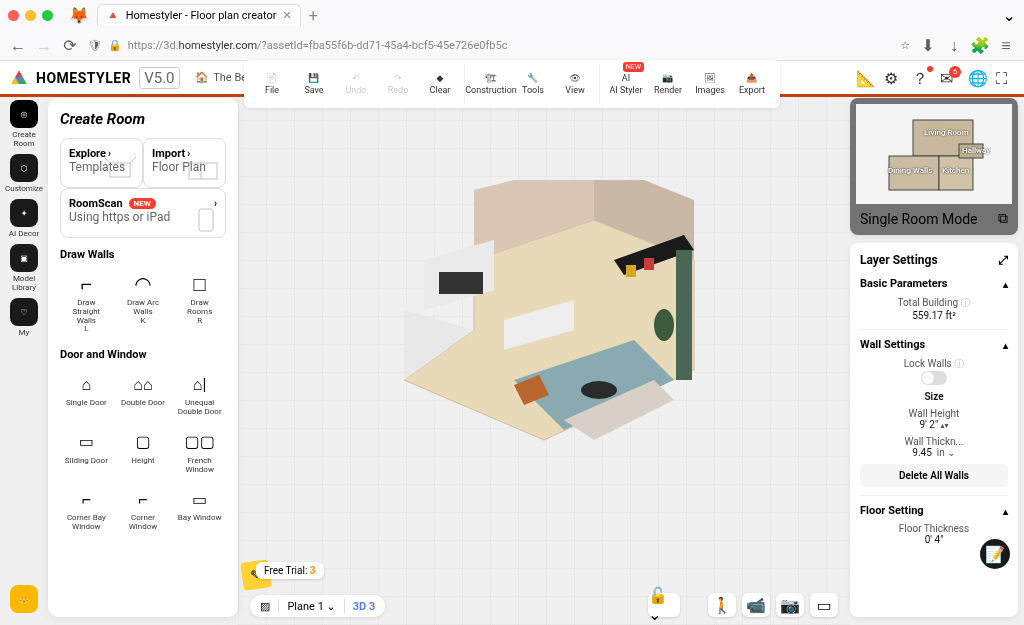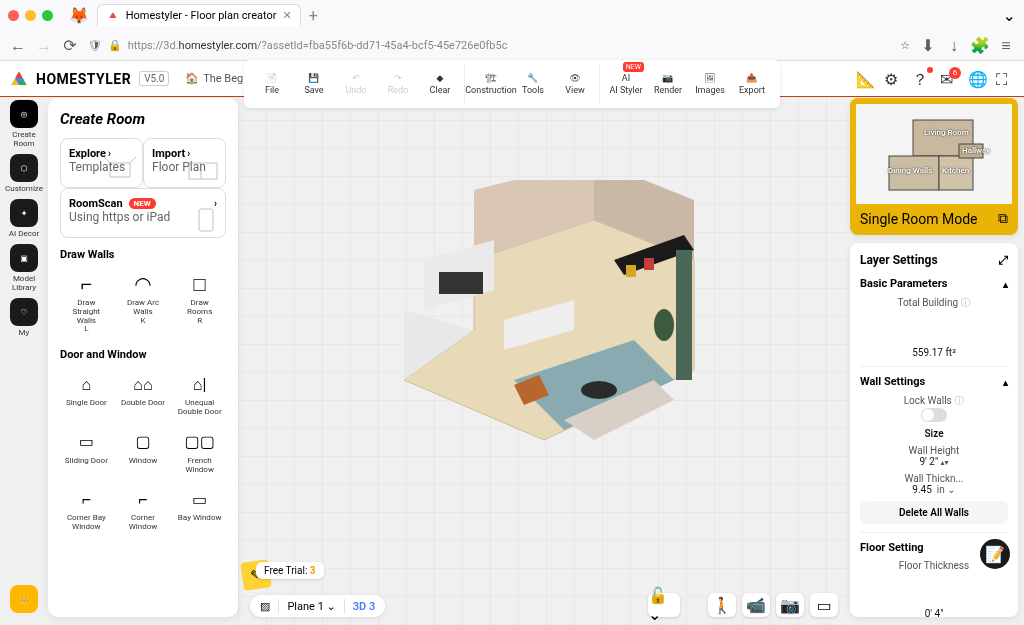--- a/index.html
+++ b/index.html
@@ -15,24 +15,24 @@
 .tab-close { color: #888; cursor: pointer; }
 .new-tab { color: #888; font-size: 16px; }
 .nav-bar { display: flex; align-items: center; height: 30px; padding: 0 10px; gap: 10px; }
 .nav-icon { width: 16px; height: 16px; color: #5f5f5f; display: flex; align-items: center; justify-content: center; cursor: pointer; }
 .url-bar { flex: 1; display: flex; align-items: center; gap: 6px; font-size: 11px; color: #5f5f5f; }
 .url-text { color: #888; }
 .url-text b { color: #333; font-weight: normal; }
 .star { margin-left: auto; }
 
 
-.app-header { display: flex; align-items: center; height: 36px; padding: 0 10px; background: #fff; border-bottom: 1px solid #c2410c; gap: 8px; }
+.app-header { display: flex; align-items: center; height: 36px; padding: 0 10px; background: #fff; border-bottom: 3px solid #c2410c; gap: 8px; }
 .logo-triangle { width: 18px; height: 18px; }
 .logo-text { font-size: 14px; font-weight: 700; letter-spacing: 0.5px; }
-.version-badge { font-size: 10px; border: 1px solid #ccc; border-radius: 3px; padding: 1px 4px; color: #666; }
+.version-badge { font-size: 15px; border: 1px solid #ccc; border-radius: 3px; padding: 1px 4px; color: #666; }
 .project-selector { display: flex; align-items: center; gap: 4px; font-size: 11px; color: #555; margin-left: 8px; cursor: pointer; }
 
 
 .top-toolbar { position: absolute; top: 60px; left: 50%; transform: translateX(-50%); display: flex; gap: 2px; background: #fff; border-radius: 6px; padding: 4px; box-shadow: 0 1px 4px rgba(0,0,0,0.1); z-index: 5; }
 .tool-group { display: flex; gap: 2px; padding: 0 4px; }
 .tool-group:not(:last-child) { border-right: 1px solid #eee; }
 .tool-btn { display: flex; flex-direction: column; align-items: center; justify-content: center; width: 40px; height: 40px; cursor: pointer; font-size: 9px; color: #333; gap: 2px; position: relative; }
 .tool-btn.disabled { color: #ccc; }
 .tool-badge { position: absolute; top: -2px; right: 2px; background: #ff3b30; color: #fff; font-size: 7px; padding: 1px 3px; border-radius: 3px; }
 
@@ -84,30 +84,30 @@
 .bottom-bar .divider { width: 1px; height: 14px; background: #ddd; }
 .bottom-bar .active { color: #4a7bff; font-weight: 600; }
 
 
 .br-controls { position: absolute; right: 12px; bottom: 8px; display: flex; gap: 6px; }
 .br-controls .btn { width: 28px; height: 24px; background: #fff; border-radius: 6px; display:flex; align-items:center; justify-content:center; box-shadow: 0 1px 3px rgba(0,0,0,0.15); cursor:pointer; }
 .lock-btn { position: absolute; right: 170px; bottom: 8px; width: 32px; height: 24px; background: #fff; border-radius: 6px; display:flex; align-items:center; justify-content:center; box-shadow: 0 1px 3px rgba(0,0,0,0.15); }
 
 
 .right-panel { width: 174px; display: flex; flex-direction: column; gap: 8px; padding: 2px 6px 8px 0; }
-.minimap { background: #eab308; border-radius: 8px; padding: 6px; box-shadow: 0 2px 6px rgba(0,0,0,0.08); position: relative; }
+.minimap { background: #737373; border-radius: 8px; padding: 6px; box-shadow: 0 2px 6px rgba(0,0,0,0.08); position: relative; }
 .minimap-img { width: 100%; height: 100px; background: #f4f4f4; position: relative; display:flex; align-items:center; justify-content:center; }
 .minimap-label { position: absolute; font-size: 8px; font-weight: 600; color: #fff; text-shadow: 0 0 2px #000; }
 .minimap-mode { display: flex; align-items: center; justify-content: space-between; font-size: 14px; margin-top: 4px; padding: 2px 4px; }
 
 .settings-panel { background: #fff; border-radius: 8px; padding: 10px; box-shadow: 0 2px 6px rgba(0,0,0,0.08); flex: 1; overflow-y: auto; position: relative; }
 .sp-head { display: flex; justify-content: space-between; align-items: center; font-size: 12px; font-weight: 700; margin-bottom: 10px; }
 .sp-section { font-size: 11px; font-weight: 700; margin: 8px 0 6px; display: flex; justify-content: space-between; align-items: flex-end; }
 .sp-row { display: flex; justify-content: space-between; align-items: center; font-size: 10px; color: #555; margin: 6px 0; flex-direction: column; }
-.sp-row .val { color: #111; margin-top: 37px; }
+.sp-row .val { color: #111; }
 .toggle { width: 26px; height: 14px; background: #ddd; border-radius: 7px; position: relative; }
 .toggle::after { content:''; position:absolute; width:12px; height:12px; background:#fff; border-radius:50%; top:1px; left:1px; }
 .delete-btn { width: 100%; text-align: center; font-size: 10px; font-weight: 600; padding: 6px; background: #f5f5f5; border-radius: 6px; margin: 6px 0; cursor: pointer; }
 .edit-btn { width: 100%; text-align: center; font-size: 11px; font-weight: 700; padding: 6px; cursor: pointer; }
 .fab { position: absolute; right: 8px; bottom: 48px; width: 30px; height: 30px; background: #1a1a1a; color:#fff; border-radius: 50%; display:flex; align-items:center; justify-content:center; cursor:pointer; }
 
 hr { border: none; border-top: 1px solid #eee; margin: 8px 0; }
 .chev { font-size: 10px; }
 </style>
 </head>
@@ -324,21 +324,21 @@
         <div class="grid-item">
           <div class="icon" style="font-size:16px">⌂|</div>
           <div class="lbl">Unequal Double Door</div>
         </div>
         <div class="grid-item">
           <div class="icon" style="font-size:16px">▭</div>
           <div class="lbl">Sliding Door</div>
         </div>
         <div class="grid-item">
           <div class="icon" style="font-size:16px">▢</div>
-          <div class="lbl">Window</div>
+          <div class="lbl">Height</div>
         </div>
         <div class="grid-item">
           <div class="icon" style="font-size:16px">▢▢</div>
           <div class="lbl">French Window</div>
         </div>
         <div class="grid-item">
           <div class="icon" style="font-size:16px">⌐</div>
           <div class="lbl">Corner Bay Window</div>
         </div>
         <div class="grid-item">

